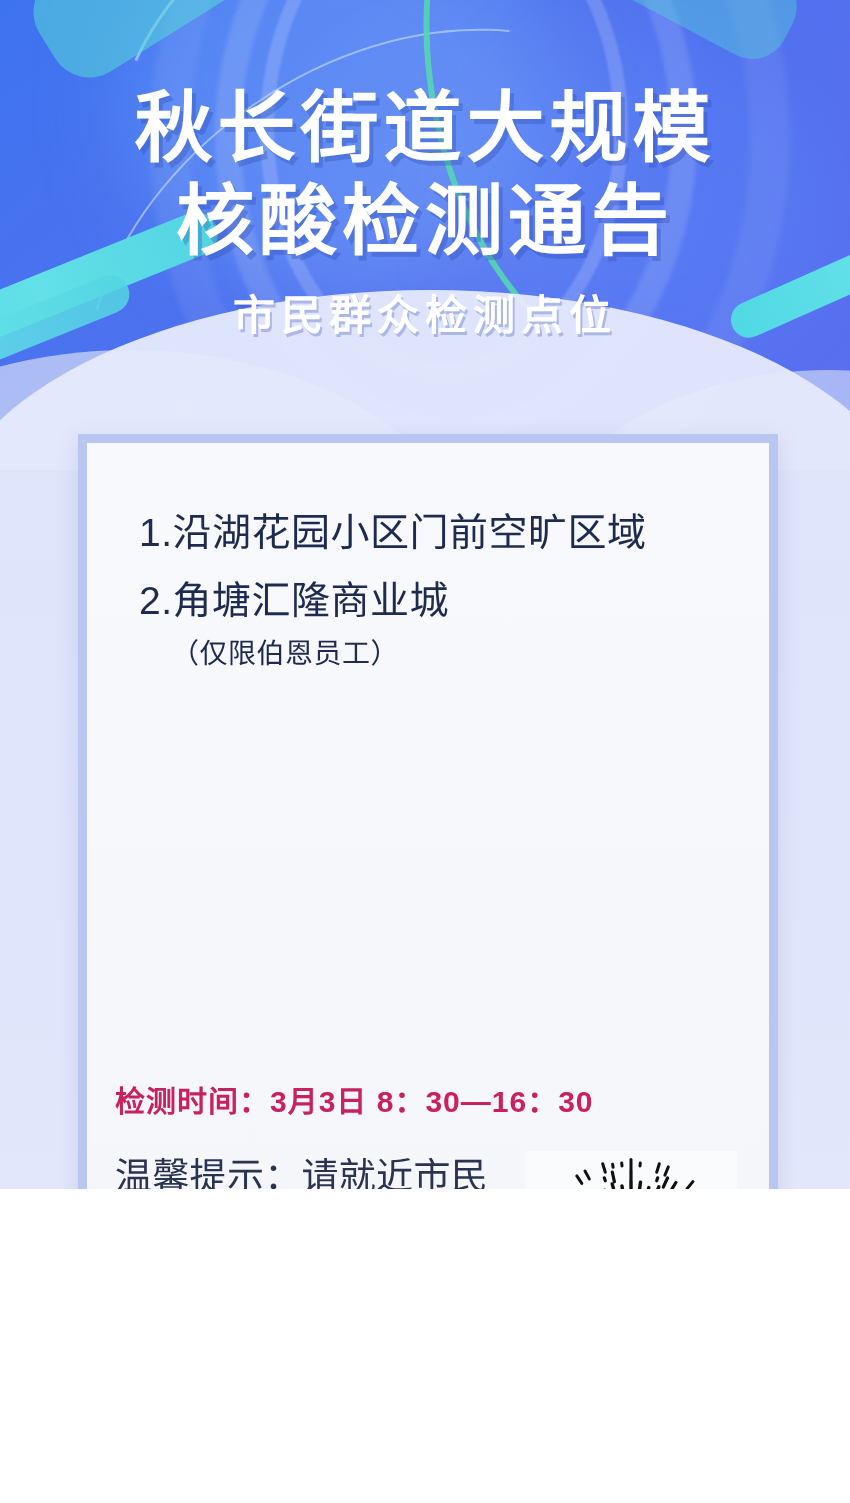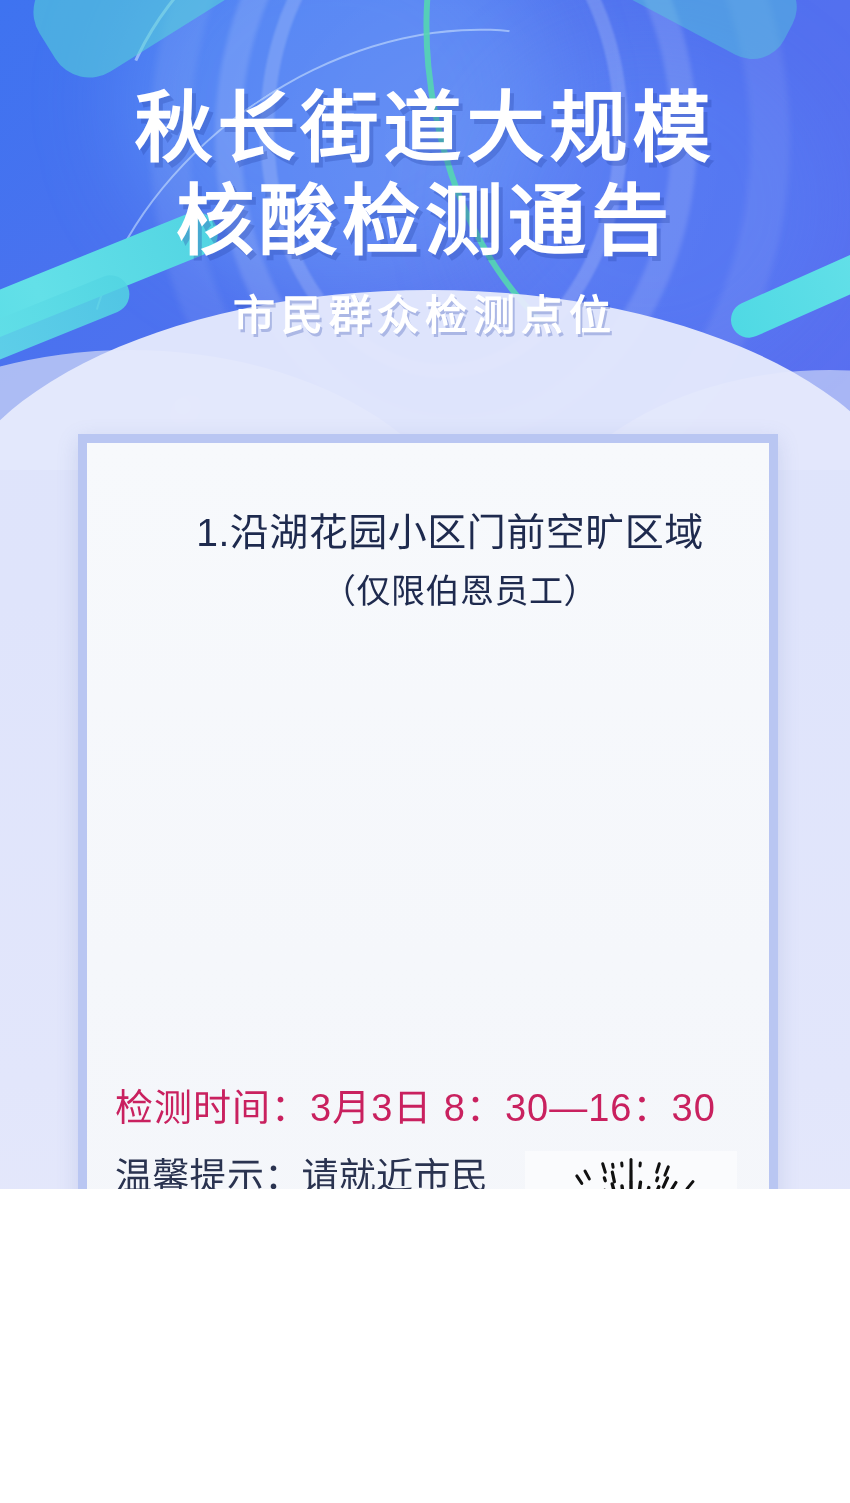--- a/index.html
+++ b/index.html
@@ -202,45 +202,44 @@
     position: absolute;
     left: 9px; top: 9px;
     right: 9px; bottom: 14px;
     background: linear-gradient(180deg, #f7f9fc 0%, #f5f7fb 55%, #f4f6fa 100%);
   }
 
   .list {
     position: absolute;
     left: 52px; top: 62px;
     right: 8px;
-    text-align: center;
   }
   .item {
     color: #1e2a4e;
     font-size: 39px;
     line-height: 1.45;
     font-weight: 500;
     letter-spacing: .5px;
     margin-bottom: 11px;
   }
   .item-sub {
     display: block;
     margin-top: -4px;
-    margin-left: 20px;
-    font-size: 34px;
+    margin-left: 32px;
+    font-size: 28px;
     line-height: 1.3;
     letter-spacing: .5px;
   }
 
   .time {
     position: absolute;
     left: 28px; top: 634px;
     color: #c9215f;
-    font-size: 38px;
-    font-weight: 400;
+    font-size: 30px;
+    font-weight: 700;
     letter-spacing: 1px;
     white-space: nowrap;
   }
 
   .note-row {
     position: absolute;
     left: 28px; right: 22px; top: 706px;
     display: flex;
     align-items: flex-start;
     gap: 10px;
@@ -332,20 +331,23 @@
     <span class="title-line l2">核酸检测通告</span>
     <span class="subtitle">市民群众检测点位</span>
   </div>
 
   <div class="card-frame">
     <div class="card">
 
       <div class="list">
         <div class="item">
           <span>1.沿湖花园小区门前空旷区域</span>
+        </div>
+        <div class="item">
+          <span>2.角塘汇隆商业城</span>
         </div>
         <div class="item">
           <span class="item-sub">（仅限伯恩员工）</span>
         </div>
       </div>
 
       <div class="time">检测时间：3月3日  8：30—16：30</div>
 
       <div class="note-row">
         <div class="note">温馨提示：请就近市民朋友提前准备好粤核酸6码，截图保存，以便快速录入信息。（48小时内接种过新冠疫苗的群众请勿检测）</div>

